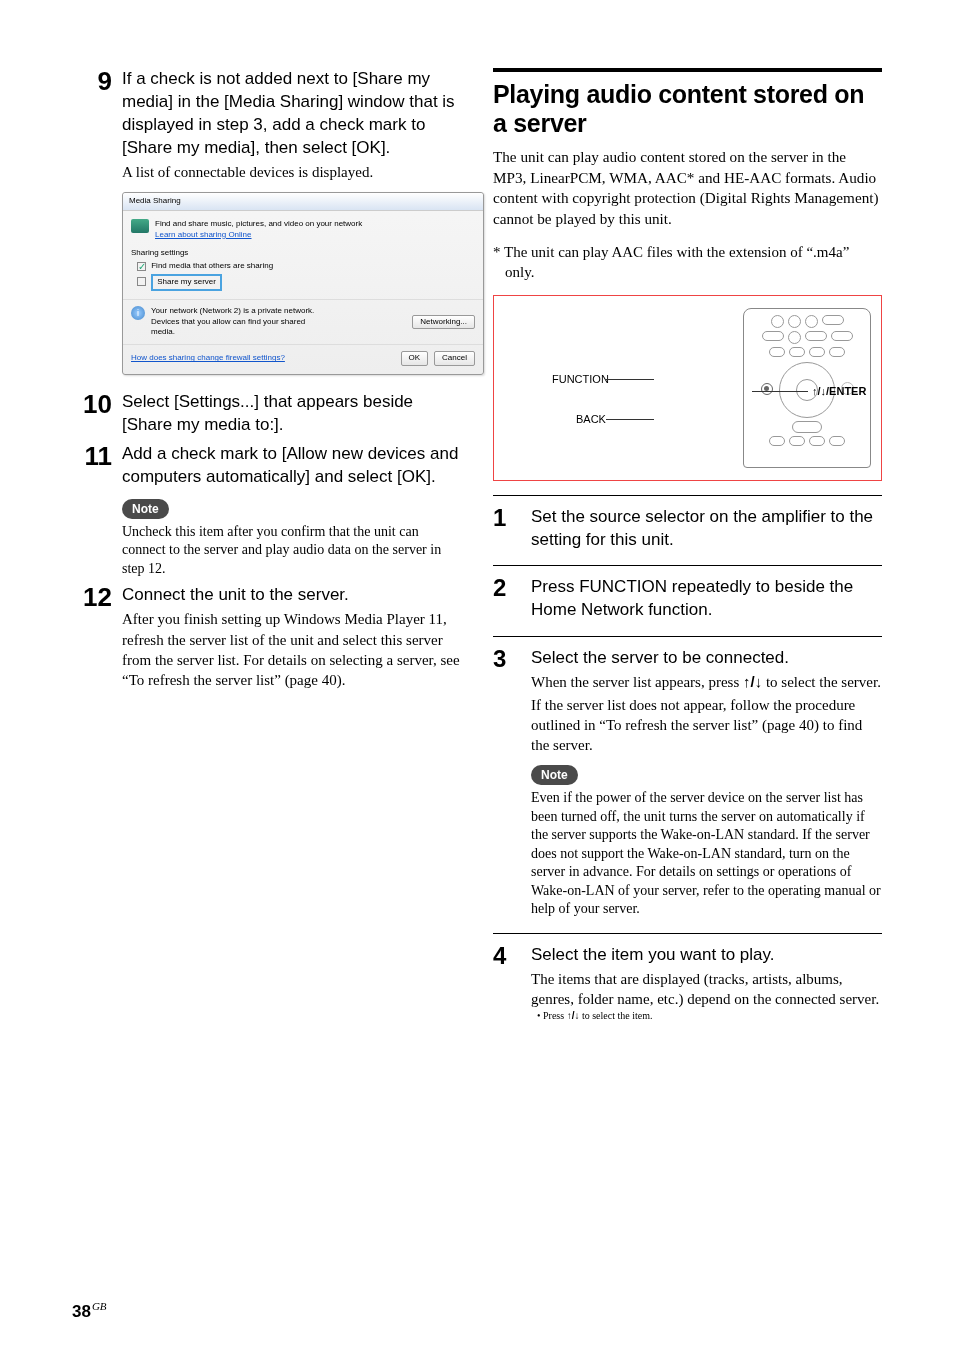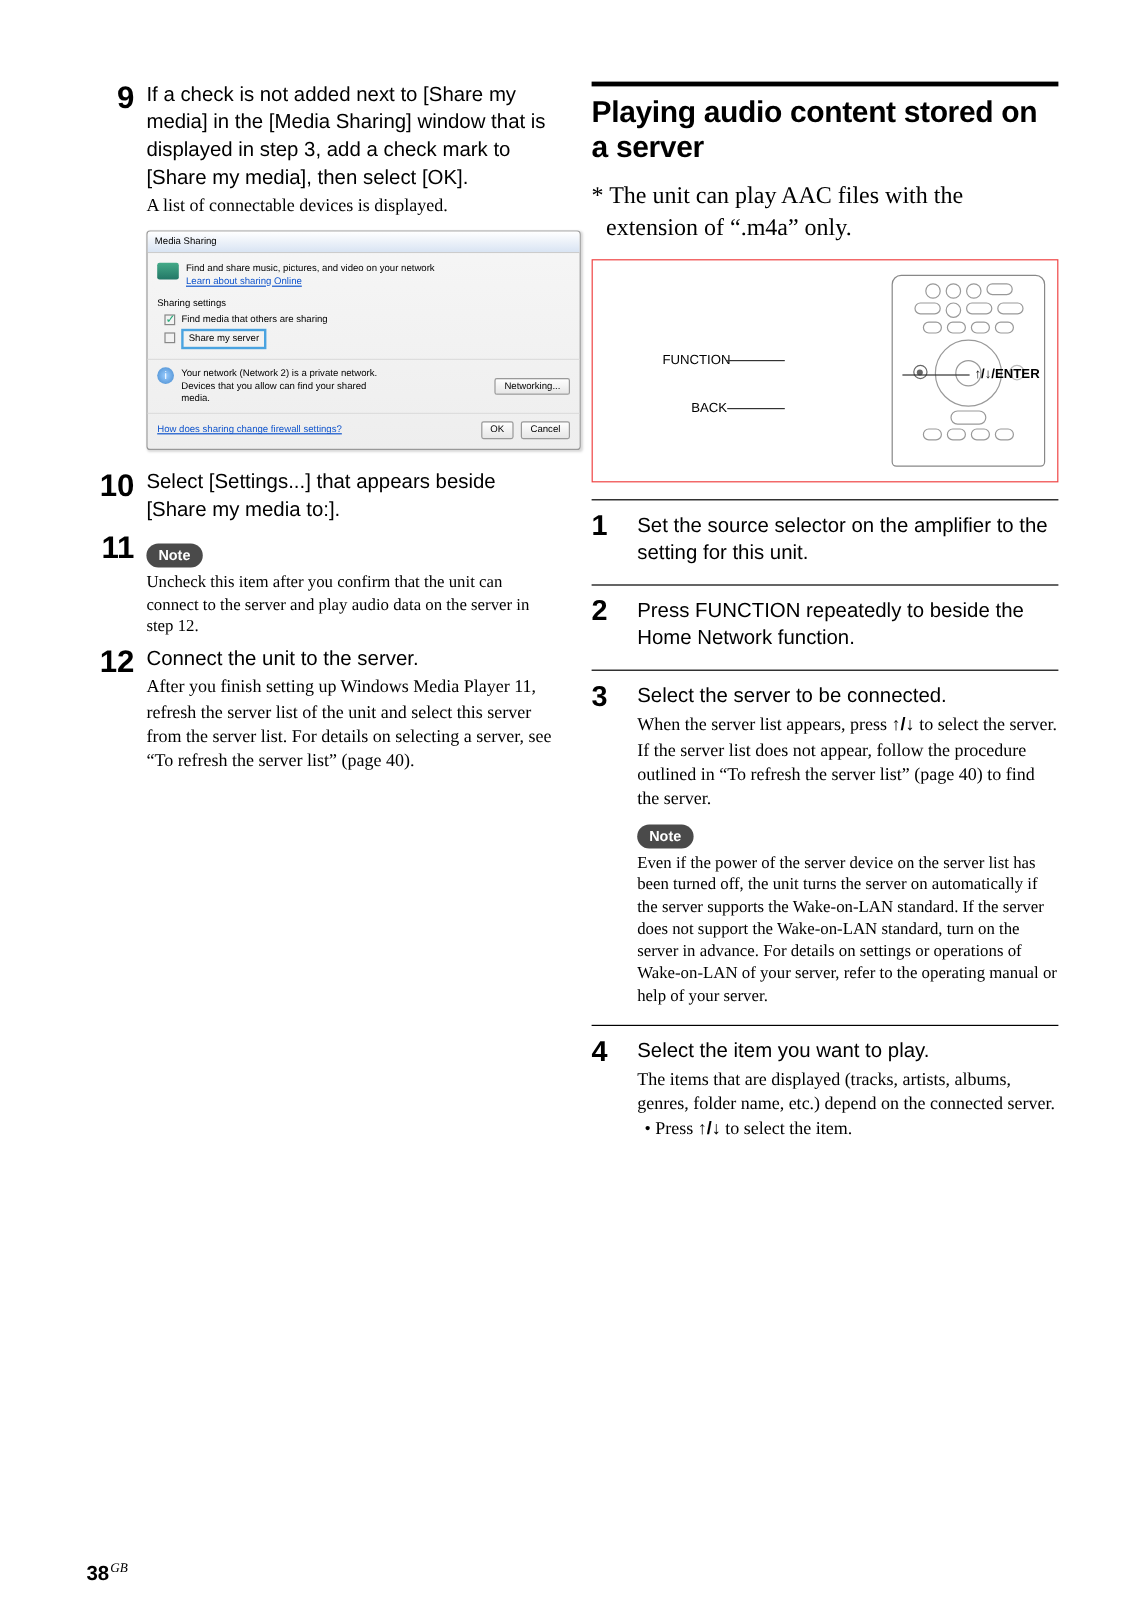--- a/index.html
+++ b/index.html
@@ -10,39 +10,39 @@
 .step{display:flex;gap:10px;margin-bottom:6px}
 .step-body{flex:1}
 .lead{font-family:Arial,Helvetica,sans-serif;font-size:17px;line-height:1.35}
 .sub{font-family:Georgia,serif;font-size:15px;margin-top:2px}
 .note-pill{display:inline-block;background:#4a4a4a;color:#fff;font-family:Arial,sans-serif;font-size:12px;font-weight:bold;padding:2px 10px;border-radius:10px;margin:10px 0 4px 0}
 .note-text{font-family:Georgia,serif;font-size:14px;line-height:1.32}
 
 .rule-top{border-top:4px solid #000;margin-bottom:8px}
 .h2{font-family:Arial,Helvetica,sans-serif;font-weight:900;font-size:25px;line-height:1.14;margin-bottom:10px;letter-spacing:-.3px}
 .para{font-size:15.2px;margin-bottom:4px}
-.footnote{font-size:20px;margin-left:12px;text-indent:-12px;margin-top:13px}
+.footnote{font-size:15px;margin-left:12px;text-indent:-12px;margin-top:13px}
 .diagram{border:1px solid #ef4444;margin:12px 0 14px 0;padding:8px 10px;display:flex;align-items:center;justify-content:flex-end;gap:6px;position:relative;height:186px}
 .remote-box{border:1px solid #888;border-radius:8px 8px 4px 4px;width:128px;height:160px;background:#fff;position:relative;display:flex;flex-direction:column;align-items:center;padding-top:6px;gap:3px}
 .btn-row{display:flex;gap:4px}
 .rbtn{width:16px;height:10px;border:1px solid #999;border-radius:5px}
 .rcircle{width:13px;height:13px;border:1px solid #999;border-radius:50%}
 .dpad{width:56px;height:56px;border:1px solid #999;border-radius:50%;position:relative;display:flex;align-items:center;justify-content:center;margin-top:2px}
 .dpad-c{width:22px;height:22px;border:1px solid #999;border-radius:50%}
 .label-l{position:absolute;font-family:Arial,sans-serif;font-size:11px;text-align:right}
 .label-r{position:absolute;font-family:Arial,sans-serif;font-size:11px}
 .line{position:absolute;background:#333;height:1px}
 .sep{border-top:1px solid #000;margin:14px 0 10px 0}
 .step-block{display:flex;gap:16px}
 .snum{font-family:Arial,Helvetica,sans-serif;font-weight:900;font-size:24px;width:22px;flex:none;line-height:1}
 .sbody{flex:1}
 .slead{font-family:Arial,Helvetica,sans-serif;font-size:17px;line-height:1.35}
 .ssub{font-size:15px;margin-top:2px}
 .arrow{font-family:Arial,sans-serif;font-weight:bold}
-.bul{margin-left:18px;text-indent:-12px;font-size:15px}
+.bul{margin-left:18px;text-indent:-12px;font-size:10px}
 
 .dialog{border:1px solid #999;border-radius:3px;margin:10px 0 16px 50px;width:362px;font-family:Tahoma,Arial,sans-serif;font-size:8px;background:linear-gradient(#f6f6f6,#eee);box-shadow:1px 1px 2px rgba(0,0,0,.15)}
 .dlg-title{background:linear-gradient(#fff,#d9e4f3);padding:3px 6px;font-size:8px;border-bottom:1px solid #ccc;border-radius:3px 3px 0 0}
 .dlg-row{display:flex;align-items:flex-start;gap:6px;padding:8px 8px}
 .dlg-icon{width:18px;height:14px;background:linear-gradient(#4a8,#276);border-radius:2px;flex:none}
 .dlg-info{width:14px;height:14px;background:radial-gradient(#9cf,#48c);border-radius:50%;flex:none;color:#fff;text-align:center;font-size:9px;line-height:14px}
 .dlg-link{color:#15c;text-decoration:underline}
 .dlg-sec{padding:0 8px;font-size:8px}
 .chk{display:inline-block;width:9px;height:9px;border:1px solid #888;margin-right:3px;vertical-align:middle;position:relative}
 .chk.on:after{content:"✓";position:absolute;top:-3px;left:0;font-size:10px;color:#2a7}
@@ -108,37 +108,39 @@
     <div class="step">
       <div class="big-num">10</div>
       <div class="step-body">
         <div class="lead">Select [Settings...] that appears beside [Share my media to:].</div>
       </div>
     </div>
 
     <div class="step">
       <div class="big-num">11</div>
       <div class="step-body">
+        <div class="lead">Add a check mark to [Allow new devices and computers automatically] and select [OK].</div>
         <div class="note-pill">Note</div>
         <div class="note-text">Uncheck this item after you confirm that the unit can connect to the server and play audio data on the server in step 12.</div>
       </div>
     </div>
 
     <div class="step" style="margin-top:6px">
       <div class="big-num">12</div>
       <div class="step-body">
         <div class="lead">Connect the unit to the server.</div>
         <div class="sub">After you finish setting up Windows Media Player 11, refresh the server list of the unit and select this server from the server list. For details on selecting a server, see “To refresh the server list” (page 40).</div>
       </div>
     </div>
   </div>
 
   <div class="col">
     <div class="rule-top"></div>
     <div class="h2">Playing audio content stored on a server</div>
+    <div class="para">The unit can play audio content stored on the server in the MP3, LinearPCM, WMA, AAC* and HE-AAC formats. Audio content with copyright protection (Digital Rights Management) cannot be played by this unit.</div>
     <div class="footnote">* The unit can play AAC files with the extension of “.m4a” only.</div>
 
     <div class="diagram">
       <div class="label-l" style="left:58px;top:76px">FUNCTION</div>
       <div class="line" style="left:112px;top:83px;width:48px"></div>
       <div class="label-l" style="left:82px;top:116px">BACK</div>
       <div class="line" style="left:112px;top:123px;width:48px"></div>
       <div class="remote-box">
         <div class="btn-row">
             <div class="rcircle"></div>

